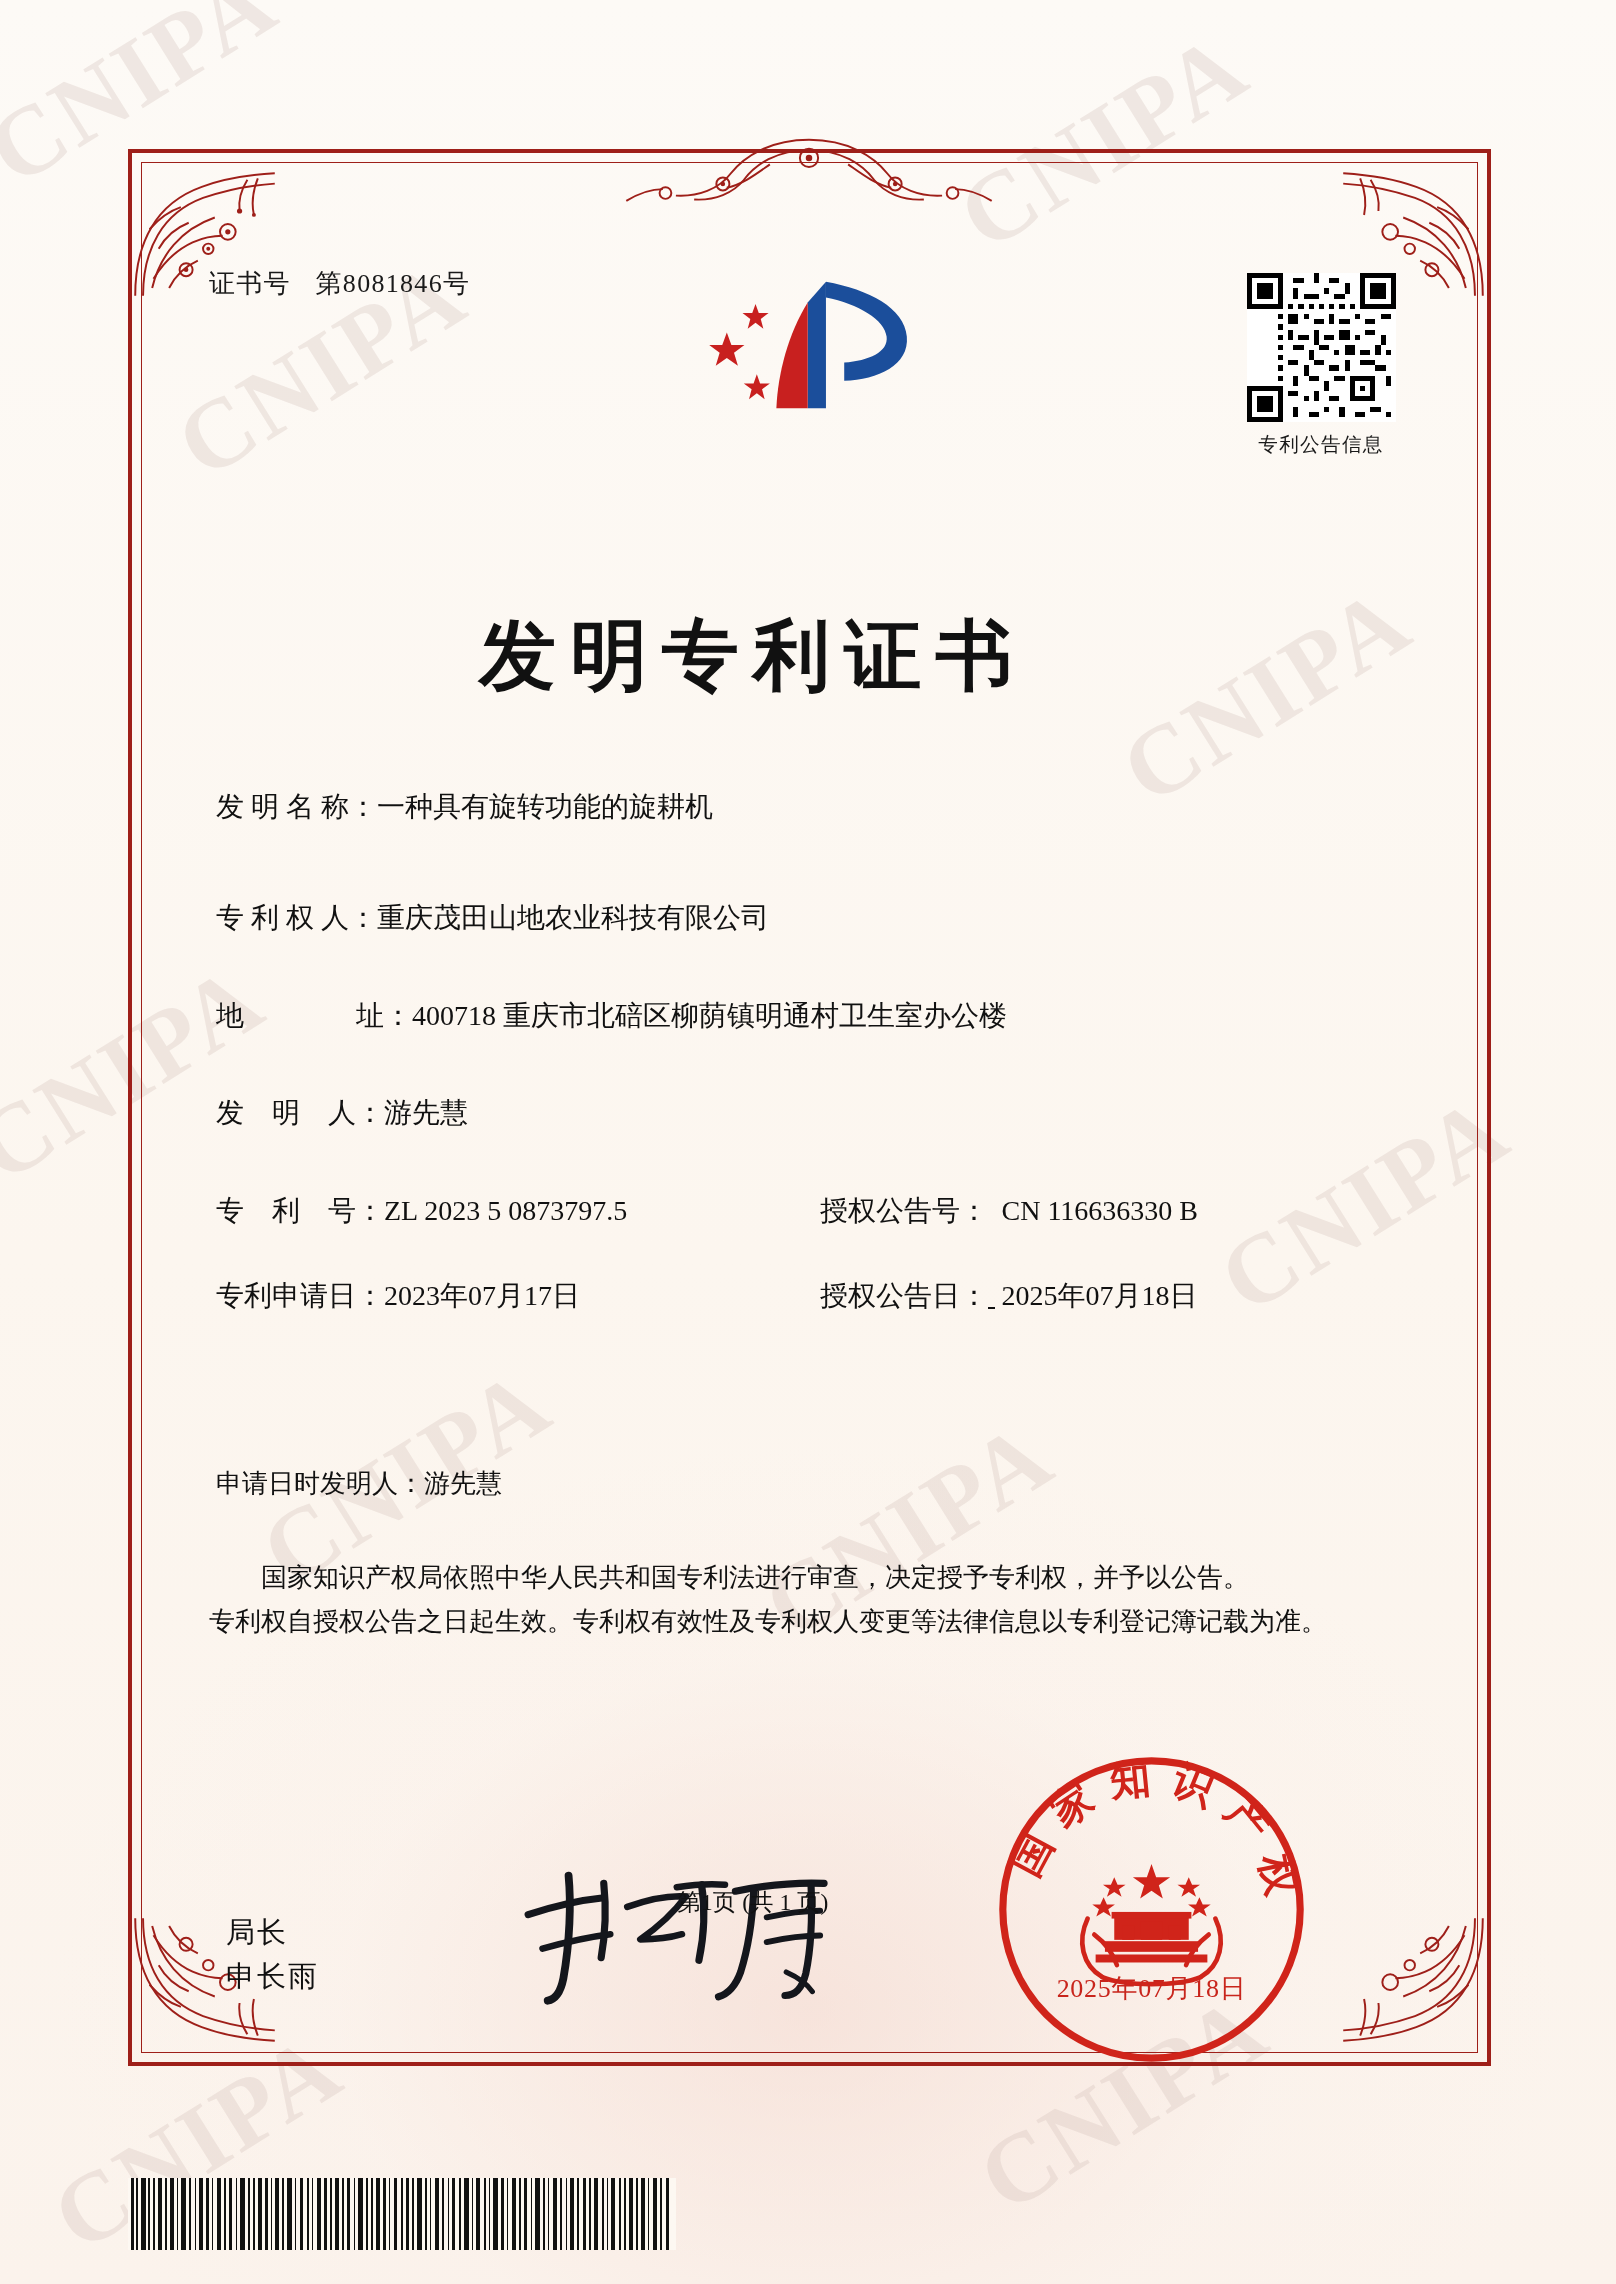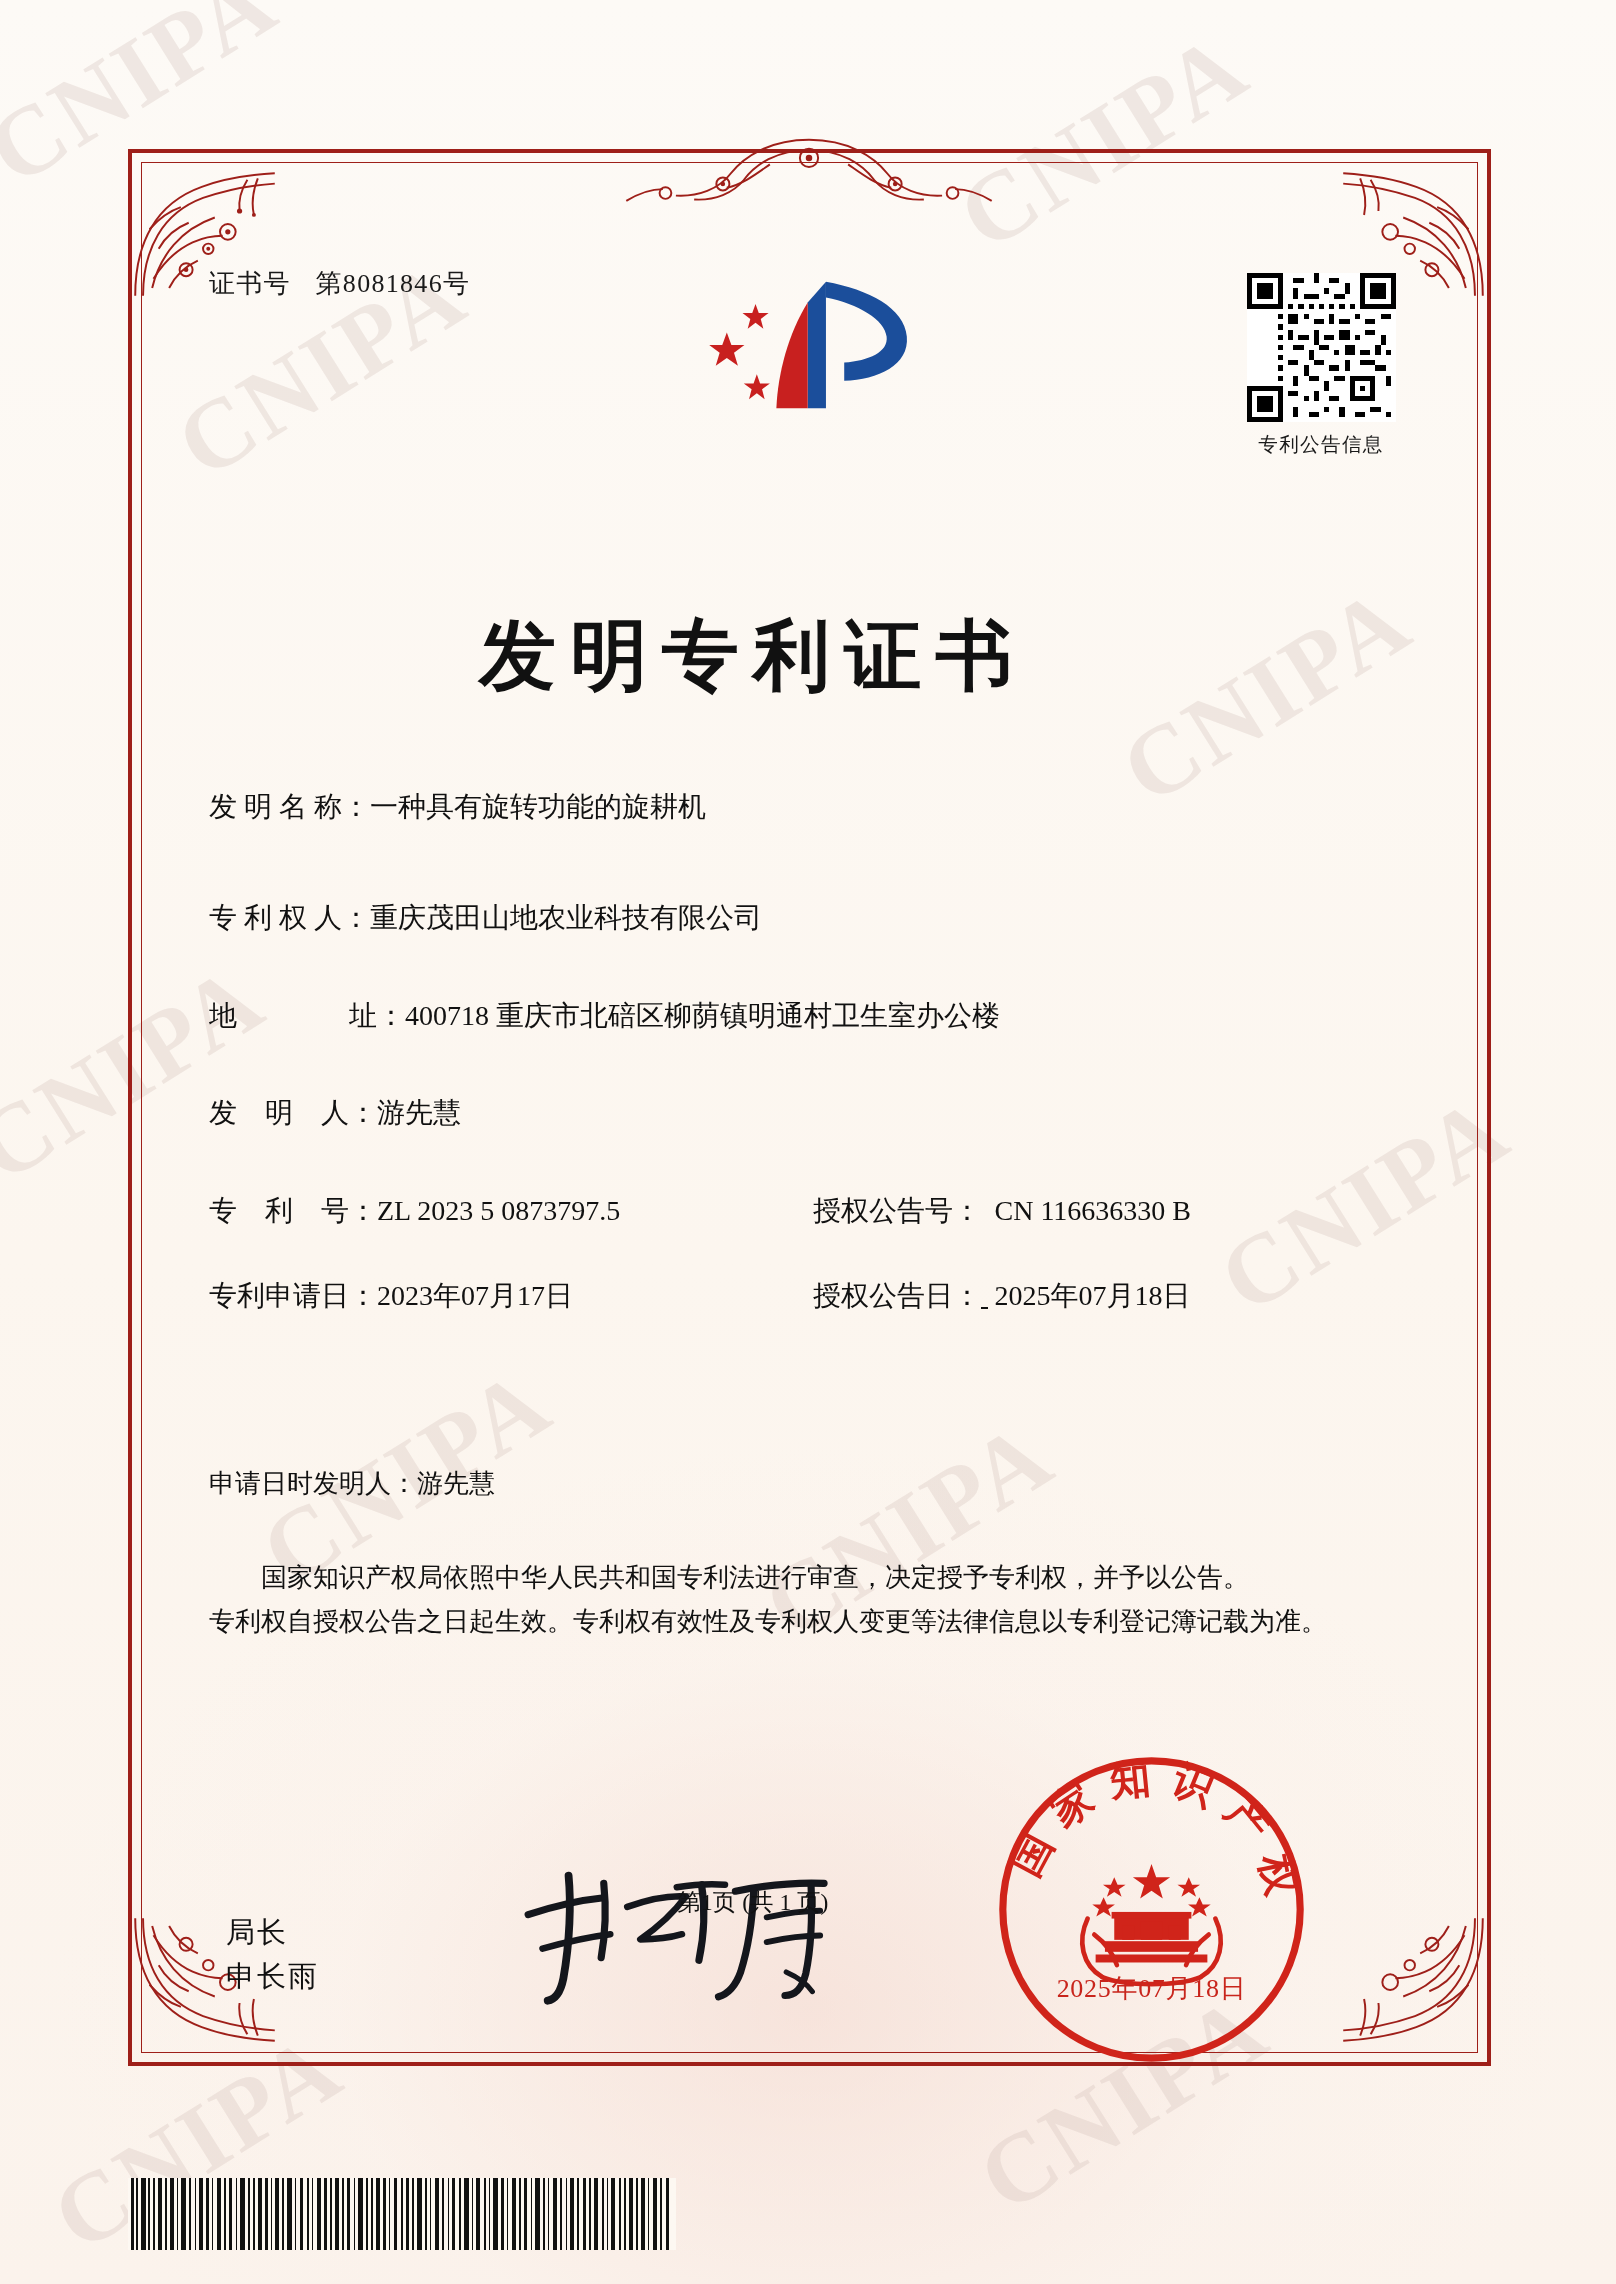--- a/index.html
+++ b/index.html
@@ -130,20 +130,21 @@
 
   
   .field {
     position: absolute;
     font-size: 28px;
     color: #111;
     white-space: nowrap;
   }
   .field .lbl {
     display: inline-block;
+    margin-left: 7px;
   }
   .field .val {
     display: inline-block;
   }
 
   #f-name   { left: 68px; top: 626px; }
   #f-holder { left: 68px; top: 737px; }
   #f-addr   { left: 68px; top: 835px; }
   #f-inv    { left: 68px; top: 932px; }
   #f-patno  { left: 68px; top: 1030px; }

